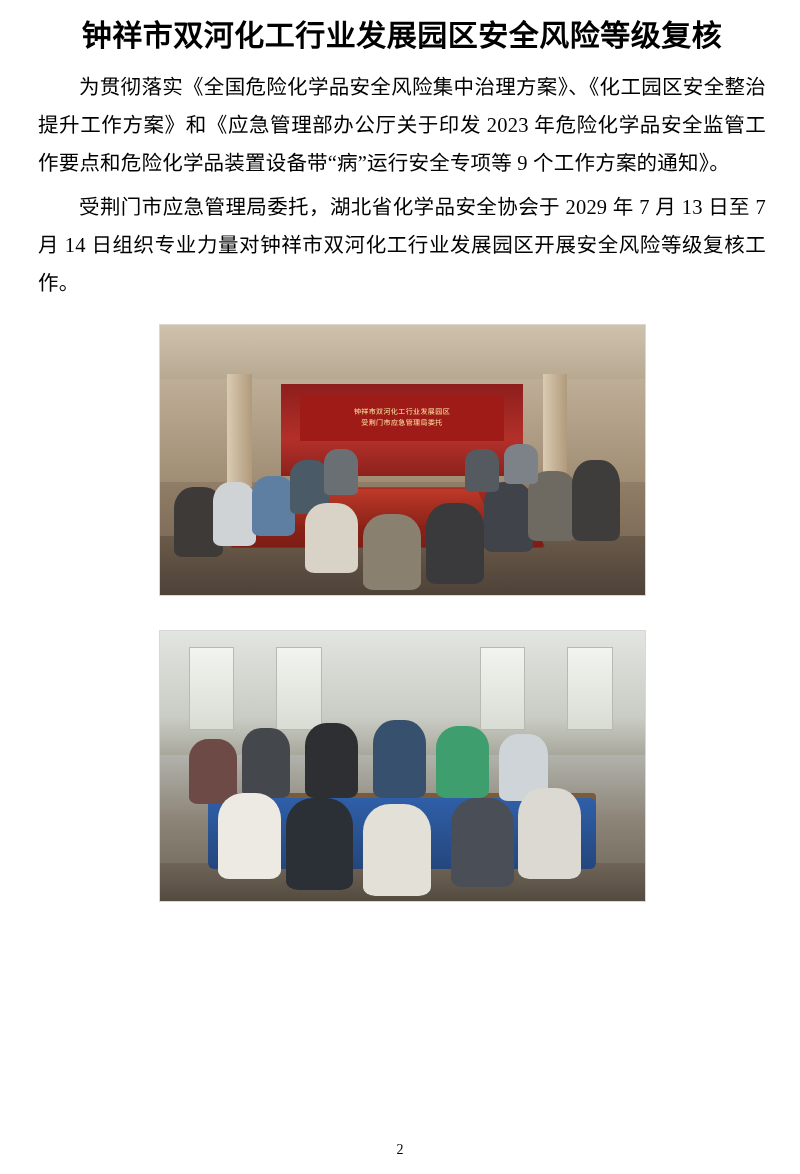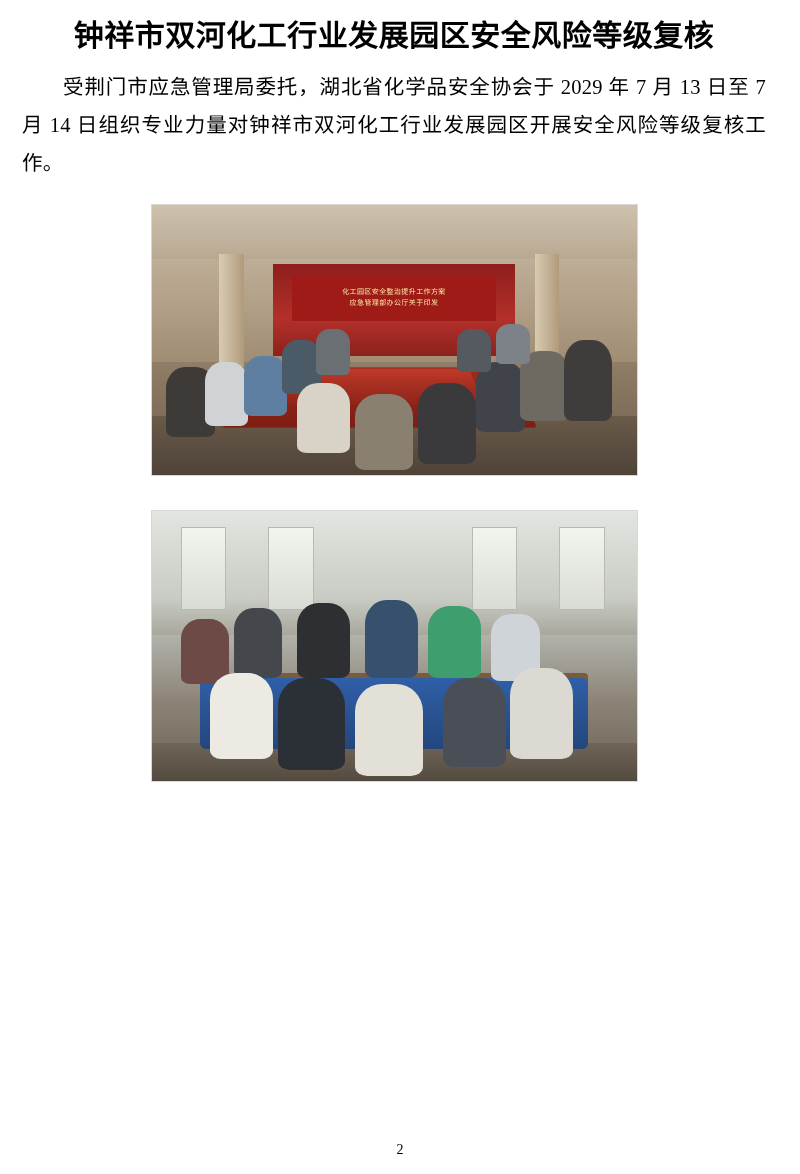--- a/index.html
+++ b/index.html
@@ -12,21 +12,21 @@
     height: 1174px;
     position: relative;
     font-family: "Liberation Serif", "DejaVu Serif", serif;
     color: #000000;
     overflow: hidden;
   }
   .page {
     width: 800px;
     height: 1174px;
     box-sizing: border-box;
-    padding: 10px 34px 0 22px;
+    padding: 10px 34px 0 38px;
     position: relative;
   }
   .doc-title {
     font-family: "Liberation Serif", "DejaVu Serif", serif;
     font-size: 30px;
     font-weight: bold;
     text-align: center;
     letter-spacing: 0.5px;
     line-height: 44px;
     margin: 4px 0 10px 0;
@@ -129,32 +129,33 @@
     font-family: "Liberation Serif", serif;
   }
 </style>
 </head>
 <body>
 
 <div class="page">
 
   <h1 class="doc-title">钟祥市双河化工行业发展园区安全风险等级复核</h1>
 
+  <p class="para">为贯彻落实《全国危险化学品安全风险集中治理方案》、《化工园区安全整治提升工作方案》和《应急管理部办公厅关于印发 2023 年危险化学品安全监管工作要点和危险化学品装置设备带“病”运行安全专项等 9 个工作方案的通知》。</p>
   <p class="para">受荆门市应急管理局委托，湖北省化学品安全协会于 2029 年 7 月 13 日至 7 月 14 日组织专业力量对钟祥市双河化工行业发展园区开展安全风险等级复核工作。</p>
 
   <div class="photos">
 
     <div class="photo">
       <div class="p1-bg"></div>
       <div class="p1-ceiling"></div>
       <div class="p1-wall"></div>
       <div class="p1-panel"></div>
       <div class="p1-banner">
-        <span>化工园区安全整治提升工作方案</span>
-        <span>应急管理部办公厅关于印发</span>
+        <span>钟祥市双河化工行业发展园区</span>
+        <span>受荆门市应急管理局委托</span>
       </div>
       <div class="p1-pillar l"></div>
       <div class="p1-pillar r"></div>
       <div class="p1-floor"></div>
       <div class="p1-table"></div>
       <div class="p1-table2"></div>
 
       <div class="fig" style="left:3%;top:60%;width:10%;height:26%;background:#3d3a38;"></div>
       <div class="fig" style="left:11%;top:58%;width:9%;height:24%;background:#cfd3d6;"></div>
       <div class="fig" style="left:19%;top:56%;width:9%;height:22%;background:#5f7fa2;"></div>

